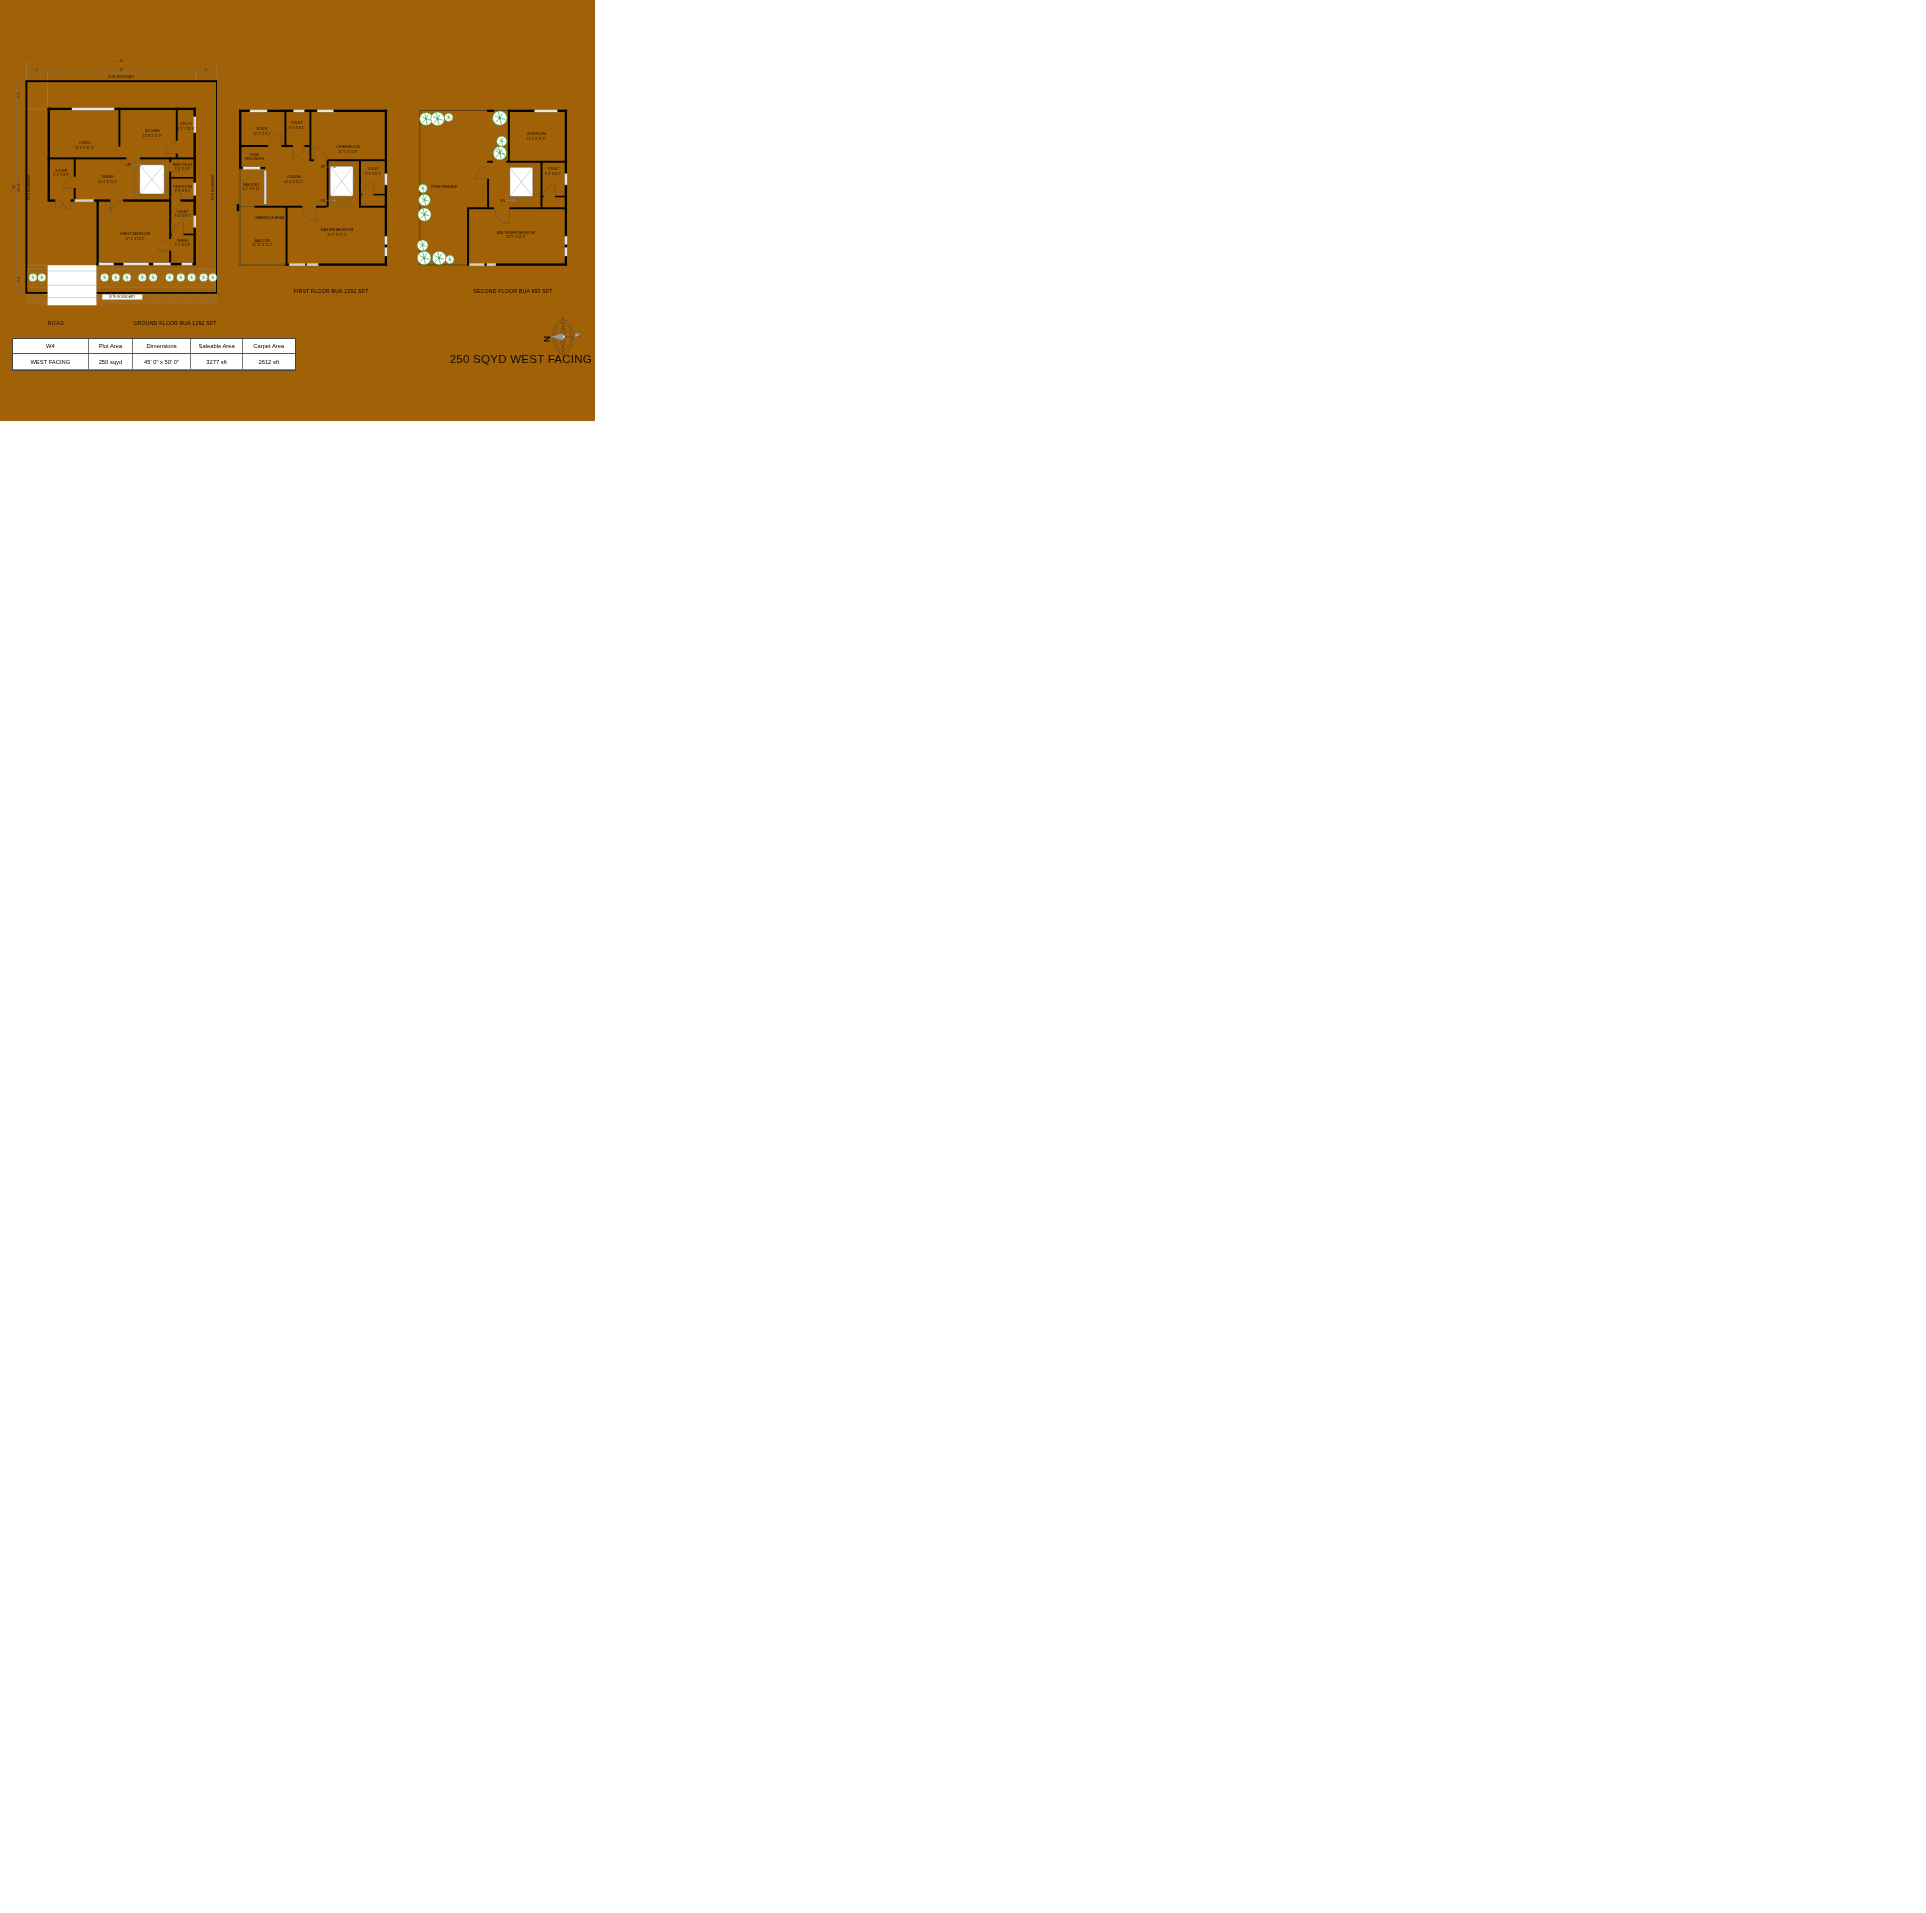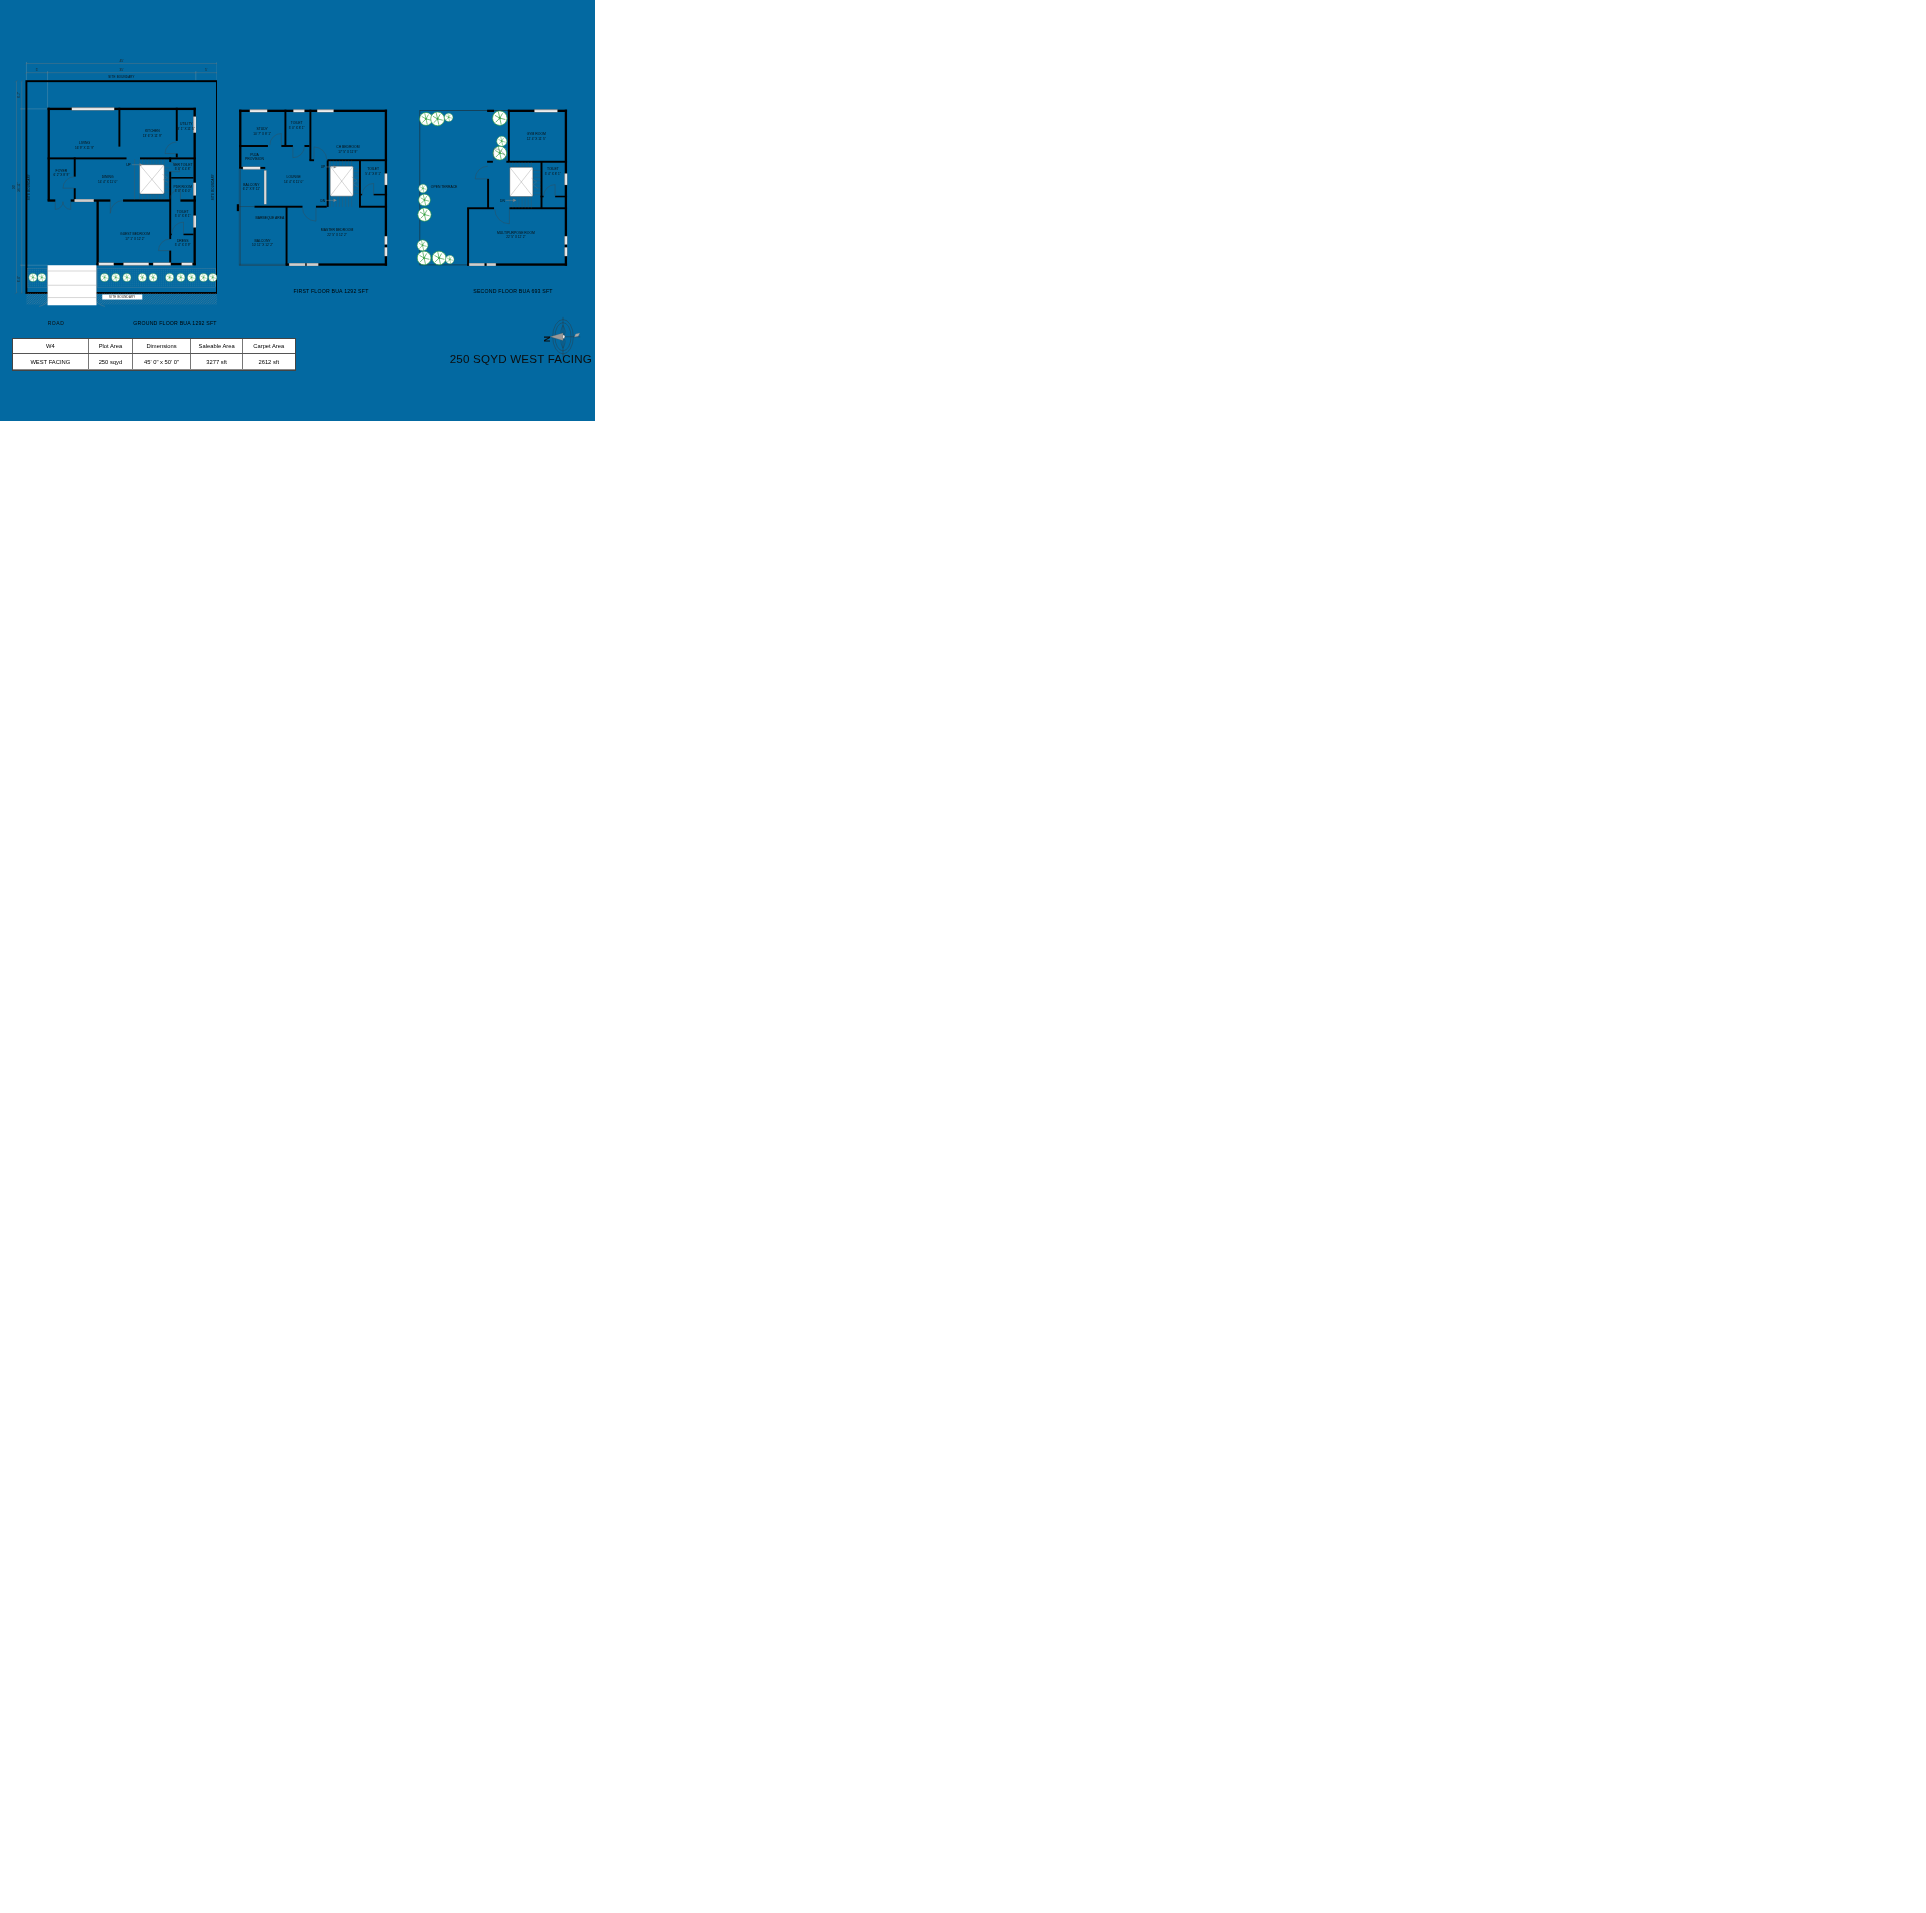--- a/index.html
+++ b/index.html
@@ -1,17 +1,17 @@
 <!DOCTYPE html>
 <html style="font-size:6.2px"><head>
 <meta charset="utf-8">
 <style>
   html,body{margin:0;padding:0;background:#fff;}
   body{font-family:"Liberation Sans",sans-serif;color:#111;}
-  #canvas{position:relative;width:595px;height:421px;background:#0369a1;overflow:hidden;}
+  #canvas{position:relative;width:595px;height:421px;background:#a16207;overflow:hidden;}
   .plan{position:absolute;}
   .caption{position:absolute;font-size:5.2px;letter-spacing:0.2px;color:#000;text-align:center;white-space:nowrap;}
   
   #spec-table{position:absolute;left:11.6px;top:338px;width:284px;border:0.5px solid #444;box-sizing:border-box;background:#fff;}
   .trow{display:flex;}
   .trow.header{height:14.3px;border-bottom:0.8px solid #555;}
   .trow.data{height:14.6px;border-bottom:0.8px solid #888;}
   .tcell{display:flex;align-items:center;justify-content:center;font-size:5.8px;color:#000;box-sizing:border-box;border-right:0.4px solid #777;}
   .tcell:last-child{border-right:none;}
   .c0{width:77px}.c1{width:44px}.c2{width:59px}.c3{width:52px}.c4{width:52px}

